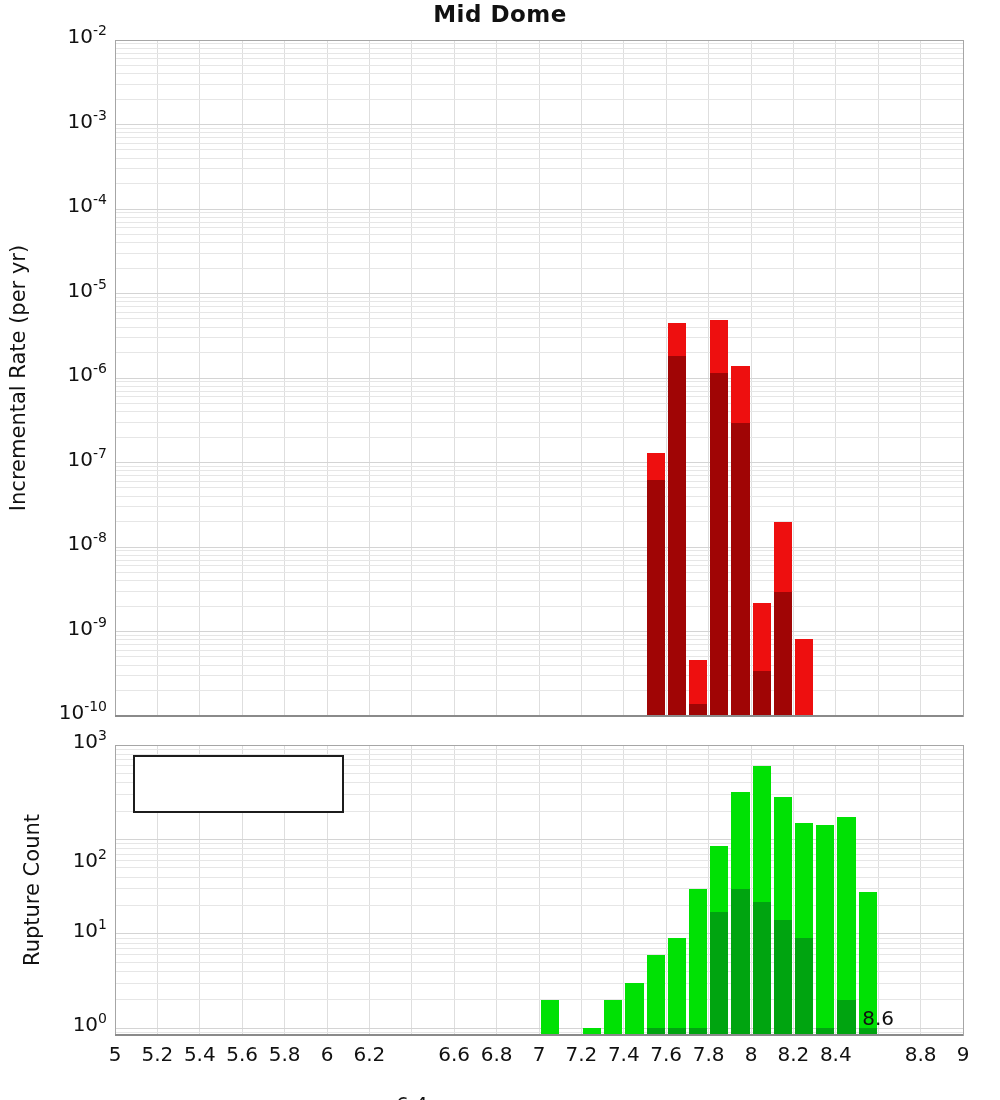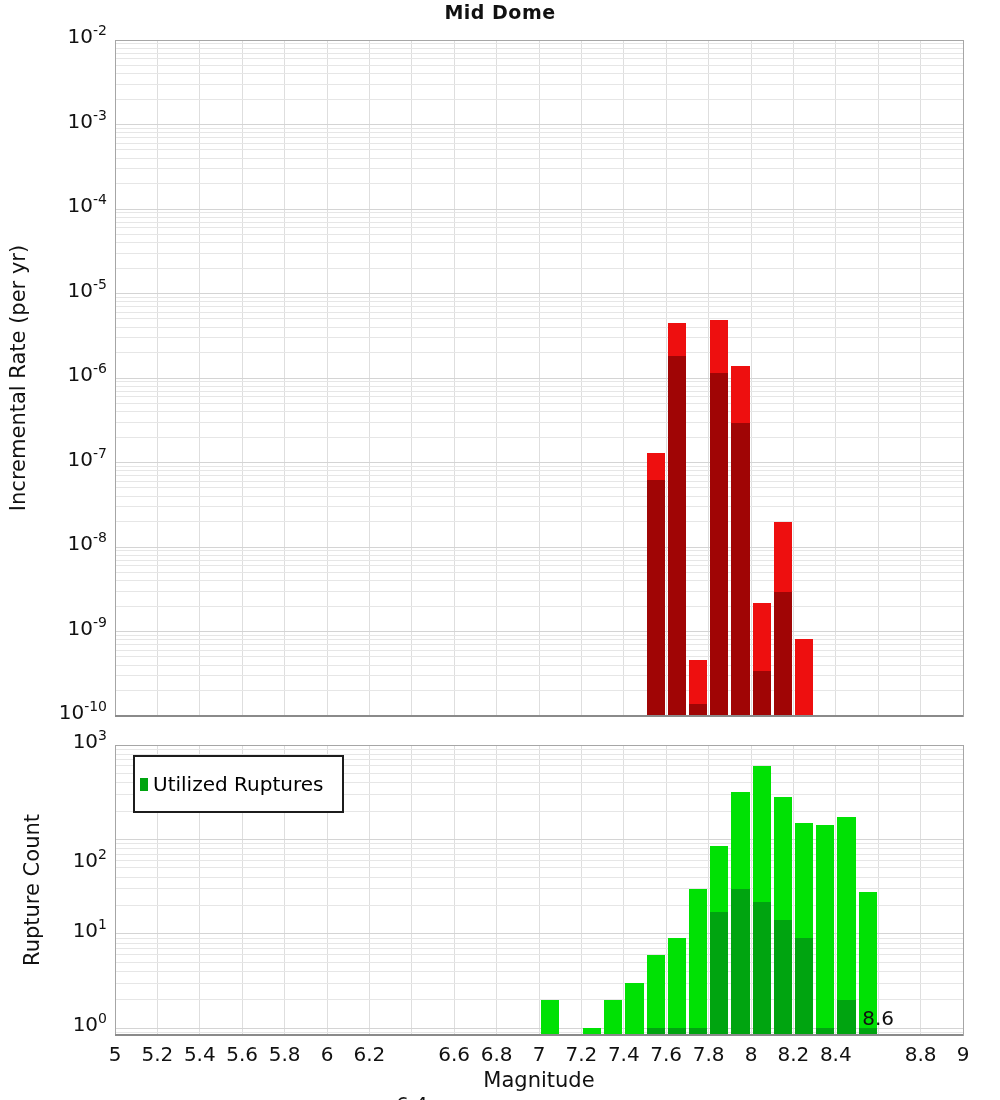--- a/index.html
+++ b/index.html
@@ -1,19 +1,19 @@
 <!DOCTYPE html>
 <html><head>
 <meta charset="utf-8">
 <style>
   html,body{margin:0;padding:0;background:#fff;}
   .fig{position:relative;width:1000px;height:1100px;background:#fff;overflow:hidden;
        font-family:"DejaVu Sans",sans-serif;color:#111;}
   .title{position:absolute;top:1px;left:0;width:1000px;text-align:center;
-         font-size:19px;font-weight:bold;letter-spacing:0.5px;}
+         font-size:23px;font-weight:bold;letter-spacing:0.5px;}
   svg{position:absolute;left:0;top:0;}
   .ytick{position:absolute;font-size:20px;text-align:right;width:84px;line-height:22px;white-space:nowrap;}
   .ytick sup{font-size:14px;line-height:0;}
   .xtick{position:absolute;font-size:20px;text-align:center;width:60px;line-height:22px;}
   .ylab{position:absolute;font-size:21px;text-align:center;transform:rotate(-90deg);line-height:24px;}
   .xlab{position:absolute;font-size:21px;text-align:center;line-height:24px;}
   .legend{position:absolute;background:#fff;border:2px solid #1c1c1c;box-sizing:border-box;
           padding:2px 6px 2px 5px;display:flex;flex-direction:column;justify-content:space-around;}
   .lrow{display:flex;align-items:center;font-size:20px;color:#000;white-space:nowrap;line-height:25px;}
   .sw{display:inline-block;width:8px;height:13px;margin-right:5px;flex:0 0 auto;}
@@ -204,28 +204,23 @@
       <rect x="794.9" y="938.2" width="18.2" height="96.8" fill="#00a410" shape-rendering="crispEdges"></rect>
       <rect x="816.1" y="1028.3" width="18.2" height="6.7" fill="#00a410" shape-rendering="crispEdges"></rect>
       <rect x="837.3" y="999.9" width="18.2" height="35.1" fill="#00a410" shape-rendering="crispEdges"></rect>
       <rect x="858.5" y="1028.3" width="18.2" height="6.7" fill="#00a410" shape-rendering="crispEdges"></rect>
       <rect x="115" y="745" width="848" height="290" fill="none" stroke="#a6a6a6" stroke-width="1" shape-rendering="crispEdges"></rect>
       <line x1="115" y1="1035" x2="963" y2="1035" stroke="#8a8a8a" stroke-width="2" shape-rendering="crispEdges"></line>
     </svg>
 
   <div class="ylab" style="width:676px;left:-320px;top:366px;">Incremental Rate (per yr)</div>
   <div class="ylab" style="width:290px;left:-113px;top:878px;">Rupture Count</div>
-  <div class="xlab" style="left:115px;width:848px;top:1068px;">Magnitude</div>
 
 
   <div class="legend" style="left:133px;top:755px;width:211px;height:58px;">
-    <div class="lrow">
-      <span class="sw" id="sw11" style="background: rgb(0, 164, 16);"></span>
-      <span>Utilized Ruptures</span>
-    </div>
   </div>
 <div class="ytick" style="left: 23px; top: 25px;">10<sup>-2</sup></div>
     <div class="ytick" style="left: 23px; top: 109.5px;">10<sup>-3</sup></div>
     <div class="ytick" style="left: 23px; top: 194px;">10<sup>-4</sup></div>
     <div class="ytick" style="left: 23px; top: 278.5px;">10<sup>-5</sup></div>
     <div class="ytick" style="left: 23px; top: 363px;">10<sup>-6</sup></div>
     <div class="ytick" style="left: 23px; top: 447.5px;">10<sup>-7</sup></div>
     <div class="ytick" style="left: 23px; top: 532px;">10<sup>-8</sup></div>
     <div class="ytick" style="left: 23px; top: 616.5px;">10<sup>-9</sup></div>
     <div class="ytick" style="left: 23px; top: 701px;">10<sup>-10</sup></div>

